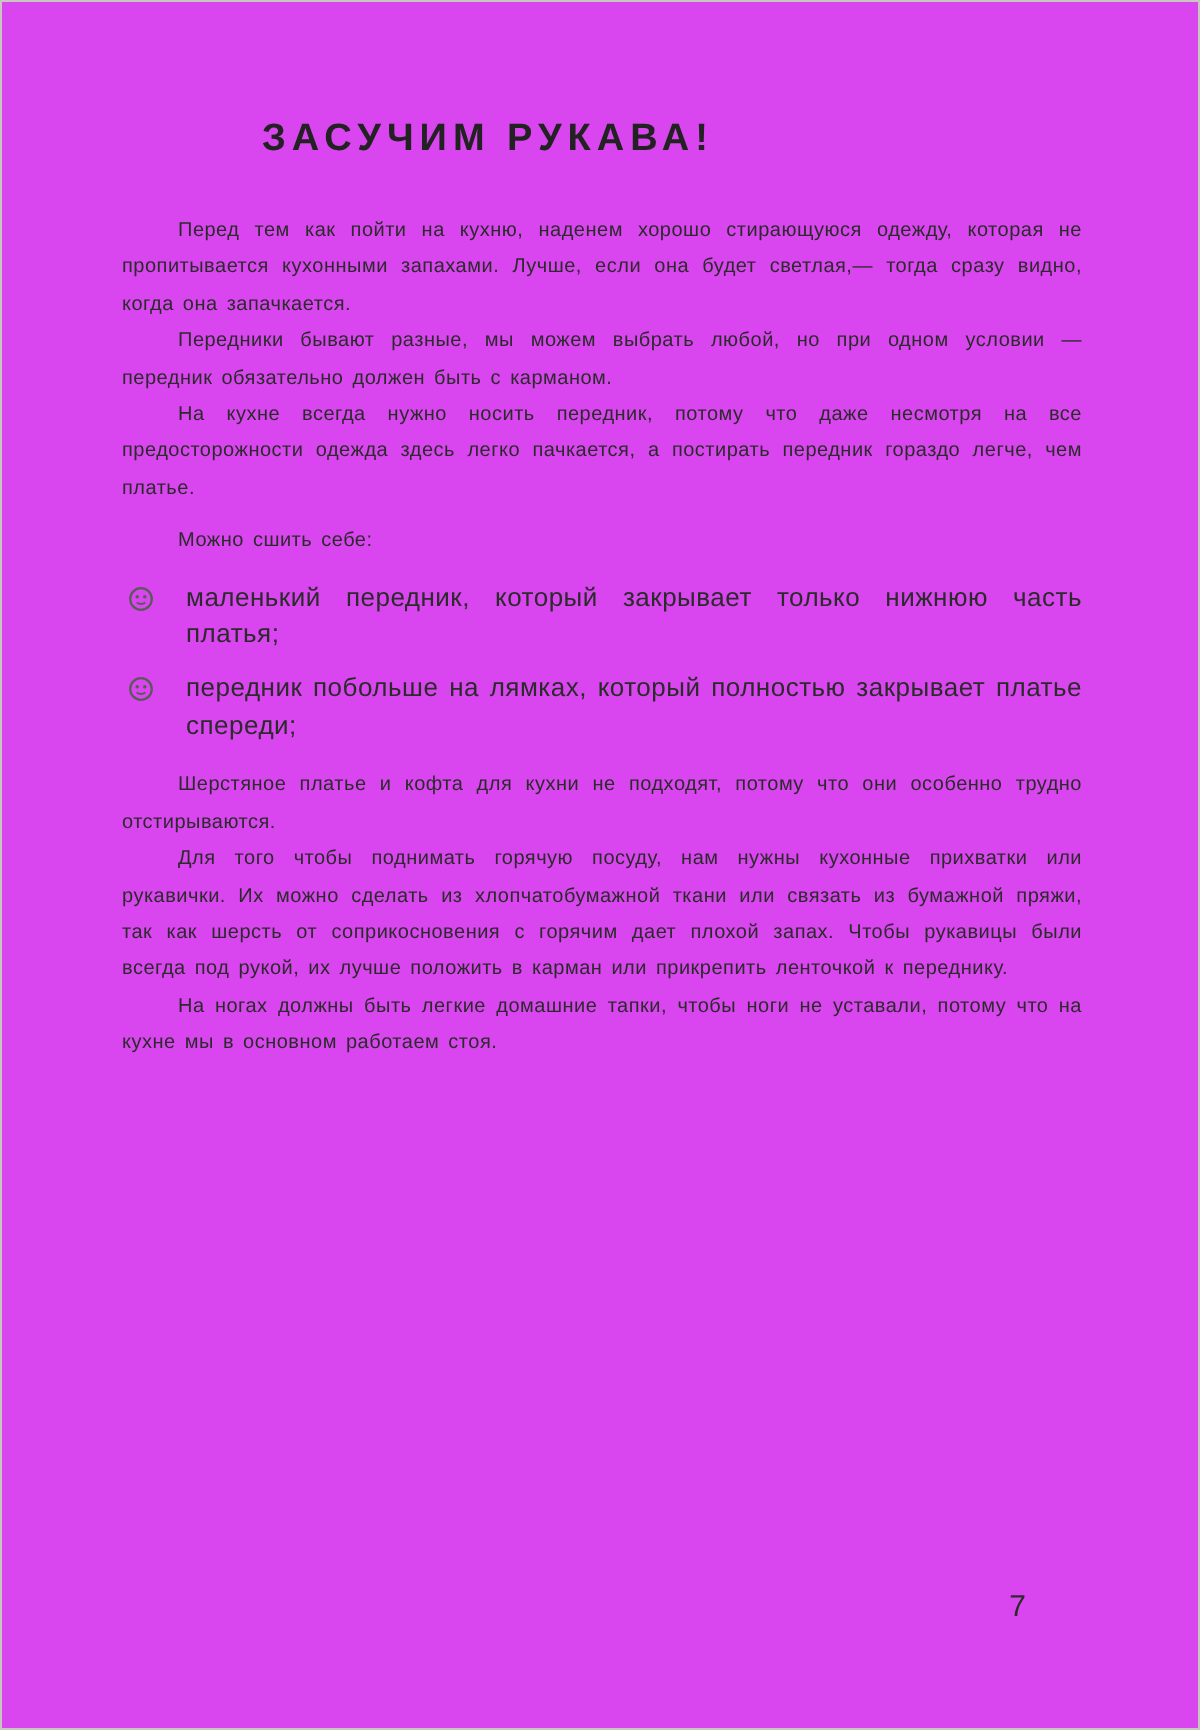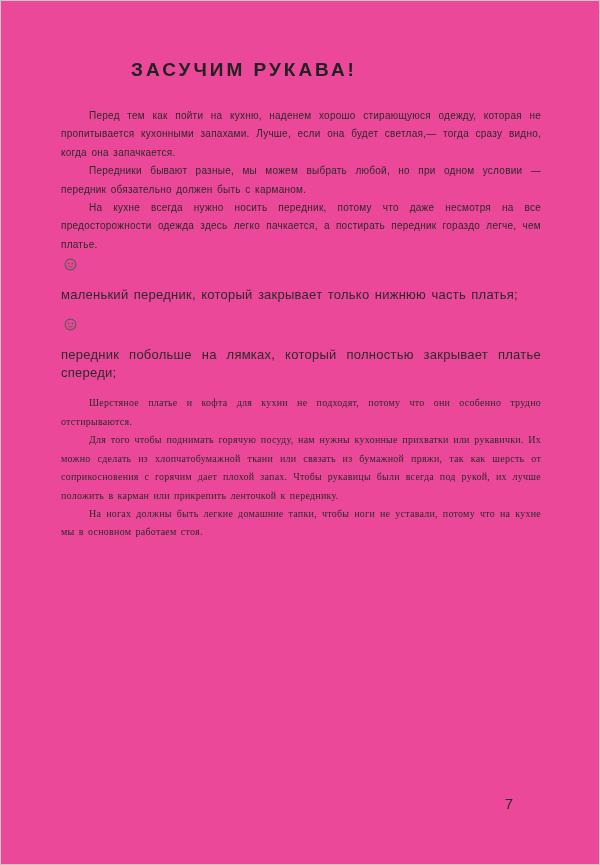--- a/index.html
+++ b/index.html
@@ -5,21 +5,21 @@
   html, body {
     margin: 0;
     padding: 0;
     background: #ece9e4;
   }
   .page {
     position: relative;
     width: 600px;
     height: 865px;
     margin: 0 auto;
-    background: #ec4899;
+    background: #d946ef;
     border: 1px solid #c9c6bf;
     box-sizing: border-box;
     font-family: "Liberation Sans", sans-serif;
     color: #2b2b2b;
     overflow: hidden;
   }
   .content {
     position: absolute;
     left: 60px;
     right: 58px;
@@ -44,39 +44,37 @@
   .list-intro {
     margin: 8px 0 9px 0;
   }
   .bullet-list {
     margin: 0 0 2px 0;
   }
   .list-item {
     display: flex;
     align-items: flex-start;
     margin: 0 0 9px 0;
-    flex-direction: column;
   }
   .bullet {
     flex: 0 0 32px;
     padding-top: 3px;
     padding-left: 3px;
     box-sizing: border-box;
   }
   .list-text {
     flex: 1;
     text-align: justify;
     font-size: 13px;
     line-height: 18.4px;
     letter-spacing: 0.25px;
     word-spacing: 1.5px;
   }
   .closing {
     margin-top: 12px;
-    font-family: Liberation Serif, serif;
   }
   .page-number {
     position: absolute;
     right: 86px;
     bottom: 52px;
     font-size: 15px;
     color: #2b2b2b;
   }
 </style>
 </head>
@@ -90,20 +88,21 @@
     <div>
 
         <p class="para">Перед тем как пойти на кухню, наденем хорошо стирающуюся одежду, которая не пропитывается кухонными запахами. Лучше, если она будет светлая,— тогда сразу видно, когда она запачкается.</p>
 
 
         <p class="para">Передники бывают разные, мы можем выбрать любой, но при одном условии — передник обязательно должен быть с карманом.</p>
 
         <p class="para">На кухне всегда нужно носить передник, потому что даже несмотря на все предосторожности одежда здесь легко пачкается, а постирать передник гораздо легче, чем платье.</p>
       </div>
 
+    <p class="para list-intro">Можно сшить себе:</p>
 
     <div class="bullet-list">
 
         <div class="list-item">
           <span class="bullet">
             <svg width="13" height="13" viewBox="0 0 13 13" aria-hidden="true">
               <circle cx="6.5" cy="6.5" r="5.4" fill="none" stroke="#5a5a5a" stroke-width="1.1"></circle>
               <circle cx="4.6" cy="5.4" r="0.9" fill="#5a5a5a"></circle>
               <circle cx="8.4" cy="5.4" r="0.9" fill="#5a5a5a"></circle>
               <path d="M4.3 8.2 Q6.5 9.8 8.7 8.2" fill="none" stroke="#5a5a5a" stroke-width="0.9"></path>

